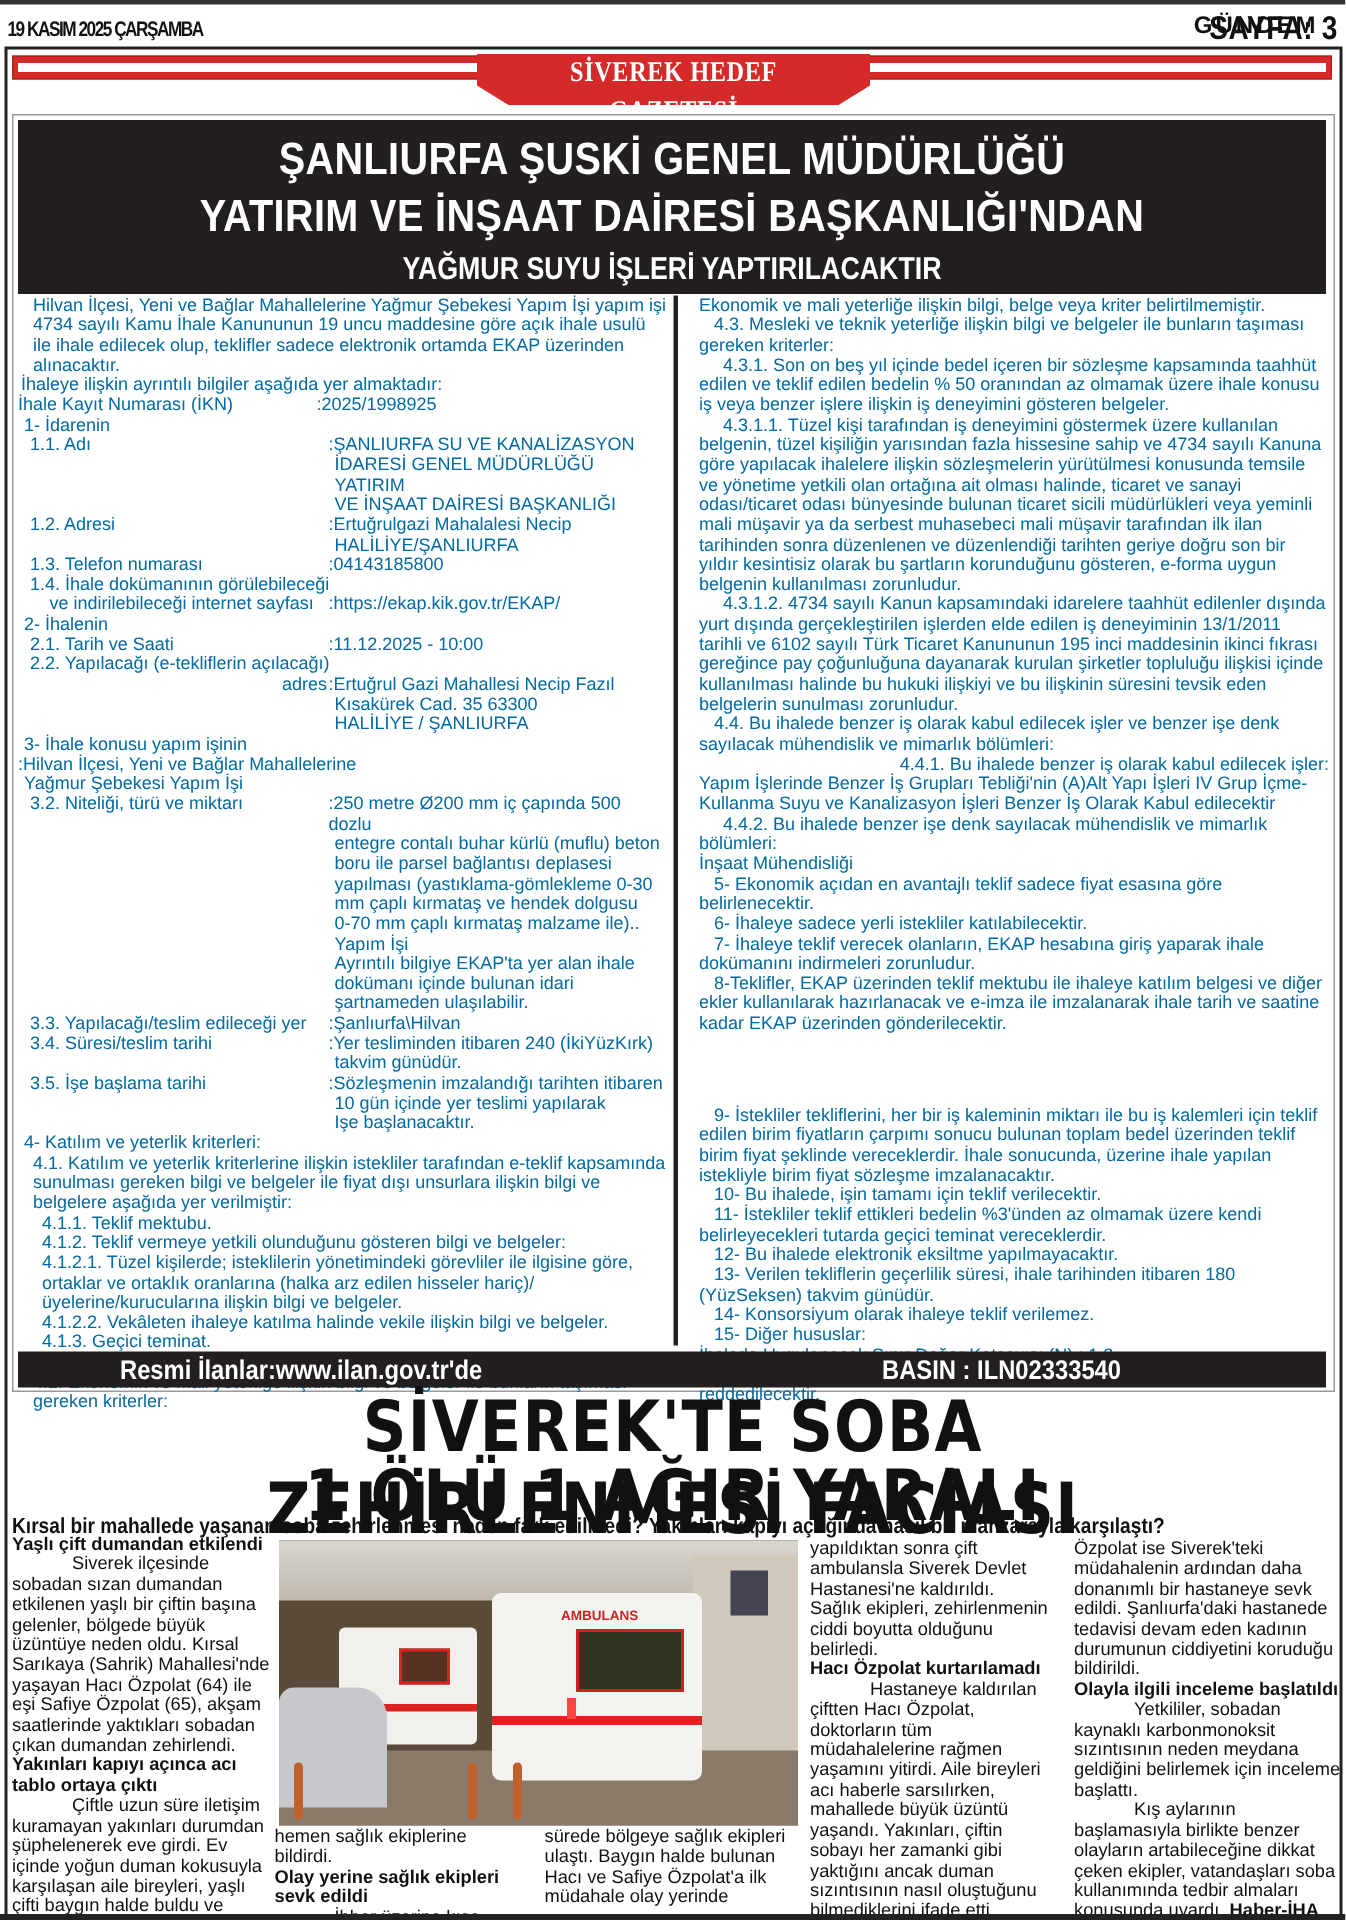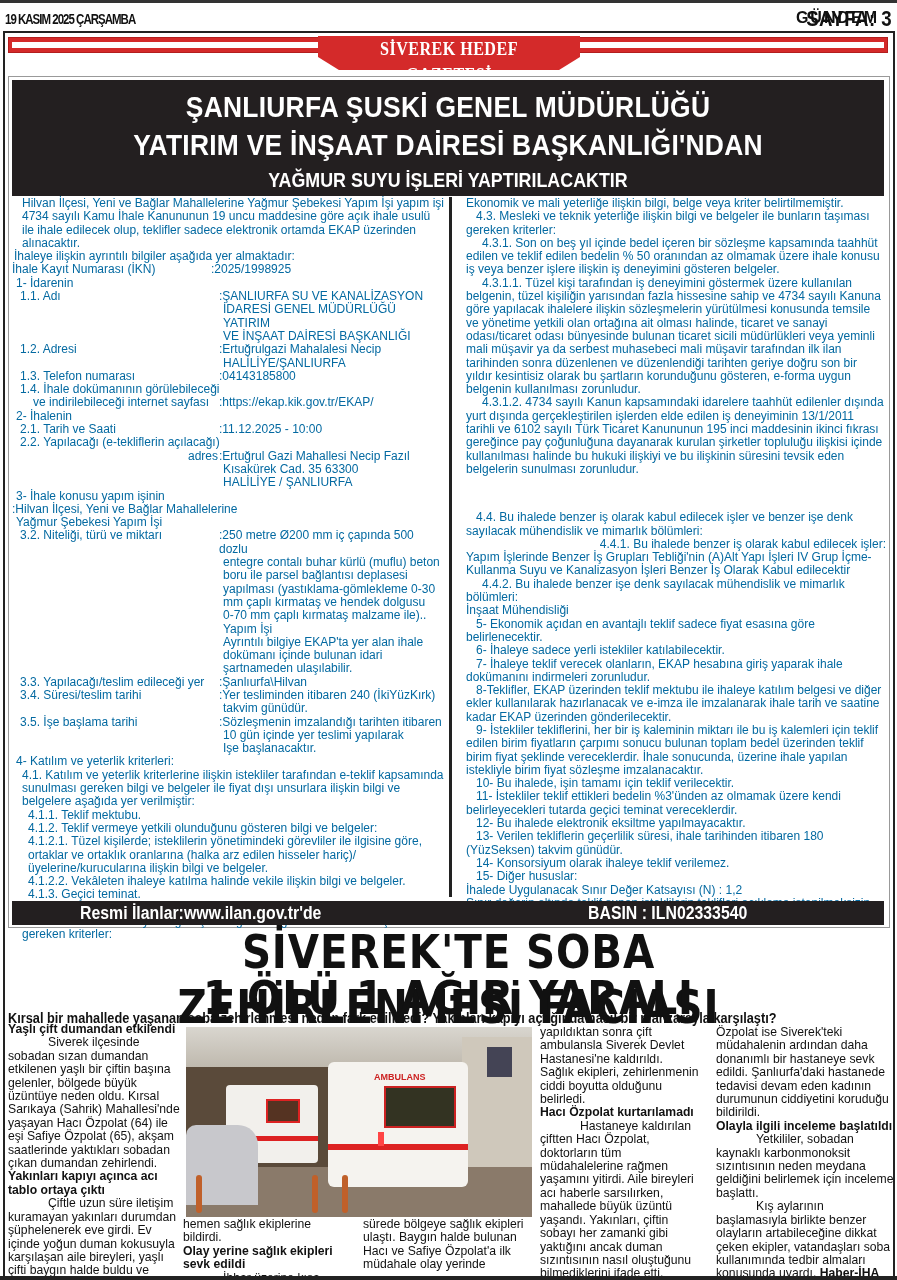--- a/index.html
+++ b/index.html
@@ -197,30 +197,30 @@
   <p class="ind2">4.1.4 İsteklinin iş ortaklığı olması halinde iş ortaklığı beyannamesi.</p>
   <p class="ind">4.2. Ekonomik ve mali yeterliğe ilişkin bilgi ve belgeler ile bunların taşıması gereken kriterler:</p>
 </div>
 
 <div class="col col-right" id="right-col">
     <p style="text-indent: 0px;">Ekonomik ve mali yeterliğe ilişkin bilgi, belge veya kriter belirtilmemiştir.</p>
     <p style="text-indent: 10px;">4.3. Mesleki ve teknik yeterliğe ilişkin bilgi ve belgeler ile bunların taşıması gereken kriterler:</p>
     <p style="text-indent: 16px;">4.3.1. Son on beş yıl içinde bedel içeren bir sözleşme kapsamında taahhüt edilen ve teklif edilen bedelin % 50 oranından az olmamak üzere ihale konusu iş veya benzer işlere ilişkin iş deneyimini gösteren belgeler.</p>
     <p style="text-indent: 16px;">4.3.1.1. Tüzel kişi tarafından iş deneyimini göstermek üzere kullanılan belgenin, tüzel kişiliğin yarısından fazla hissesine sahip ve 4734 sayılı Kanuna göre yapılacak ihalelere ilişkin sözleşmelerin yürütülmesi konusunda temsile ve yönetime yetkili olan ortağına ait olması halinde, ticaret ve sanayi odası/ticaret odası bünyesinde bulunan ticaret sicili müdürlükleri veya yeminli mali müşavir ya da serbest muhasebeci mali müşavir tarafından ilk ilan tarihinden sonra düzenlenen ve düzenlendiği tarihten geriye doğru son bir yıldır kesintisiz olarak bu şartların korunduğunu gösteren, e-forma uygun belgenin kullanılması zorunludur.</p>
     <p style="text-indent: 16px;">4.3.1.2. 4734 sayılı Kanun kapsamındaki idarelere taahhüt edilenler dışında yurt dışında gerçekleştirilen işlerden elde edilen iş deneyiminin 13/1/2011 tarihli ve 6102 sayılı Türk Ticaret Kanununun 195 inci maddesinin ikinci fıkrası gereğince pay çoğunluğuna dayanarak kurulan şirketler topluluğu ilişkisi içinde kullanılması halinde bu hukuki ilişkiyi ve bu ilişkinin süresini tevsik eden belgelerin sunulması zorunludur.</p>
-    <p style="text-indent: 10px; margin-top: 35px;">4.4. Bu ihalede benzer iş olarak kabul edilecek işler ve benzer işe denk sayılacak mühendislik ve mimarlık bölümleri:</p>
+    <p style="text-indent: 10px;">4.4. Bu ihalede benzer iş olarak kabul edilecek işler ve benzer işe denk sayılacak mühendislik ve mimarlık bölümleri:</p>
     <p style="text-indent: 16px; text-align: right;">4.4.1. Bu ihalede benzer iş olarak kabul edilecek işler:</p>
     <p style="text-indent: 0px;">Yapım İşlerinde Benzer İş Grupları Tebliği'nin (A)Alt Yapı İşleri IV Grup İçme-Kullanma Suyu ve Kanalizasyon İşleri Benzer İş Olarak Kabul edilecektir</p>
     <p style="text-indent: 16px;">4.4.2. Bu ihalede benzer işe denk sayılacak mühendislik ve mimarlık bölümleri:</p>
     <p style="text-indent: 0px;">İnşaat Mühendisliği</p>
     <p style="text-indent: 10px;">5- Ekonomik açıdan en avantajlı teklif sadece fiyat esasına göre belirlenecektir.</p>
     <p style="text-indent: 10px;">6- İhaleye sadece yerli istekliler katılabilecektir.</p>
     <p style="text-indent: 10px;">7- İhaleye teklif verecek olanların, EKAP hesabına giriş yaparak ihale dokümanını indirmeleri zorunludur.</p>
     <p style="text-indent: 10px;">8-Teklifler, EKAP üzerinden teklif mektubu ile ihaleye katılım belgesi ve diğer ekler kullanılarak hazırlanacak ve e-imza ile imzalanarak ihale tarih ve saatine kadar EKAP üzerinden gönderilecektir.</p>
-    <p style="text-indent: 10px;">9- İstekliler tekliflerini, her bir iş kaleminin miktarı ile bu iş kalemleri için teklif edilen birim fiyatların çarpımı sonucu bulunan toplam bedel üzerinden teklif birim fiyat şeklinde vereceklerdir. İhale sonucunda, üzerine ihale yapılan istekliyle birim fiyat sözleşme imzalanacaktır.</p>
+    <p style="text-indent: 10px; margin-top: 48px;">9- İstekliler tekliflerini, her bir iş kaleminin miktarı ile bu iş kalemleri için teklif edilen birim fiyatların çarpımı sonucu bulunan toplam bedel üzerinden teklif birim fiyat şeklinde vereceklerdir. İhale sonucunda, üzerine ihale yapılan istekliyle birim fiyat sözleşme imzalanacaktır.</p>
     <p style="text-indent: 10px;">10- Bu ihalede, işin tamamı için teklif verilecektir.</p>
     <p style="text-indent: 10px;">11- İstekliler teklif ettikleri bedelin %3'ünden az olmamak üzere kendi belirleyecekleri tutarda geçici teminat vereceklerdir.</p>
     <p style="text-indent: 10px;">12- Bu ihalede elektronik eksiltme yapılmayacaktır.</p>
     <p style="text-indent: 10px;">13- Verilen tekliflerin geçerlilik süresi, ihale tarihinden itibaren 180 (YüzSeksen) takvim günüdür.</p>
     <p style="text-indent: 10px;">14- Konsorsiyum olarak ihaleye teklif verilemez.</p>
     <p style="text-indent: 10px;">15- Diğer hususlar:</p>
     <p style="text-indent: 0px;">İhalede Uygulanacak Sınır Değer Katsayısı (N) : 1,2</p>
     <p style="text-indent: 0px;">Sınır değerin altında teklif sunan isteklilerin teklifleri açıklama istenilmeksizin reddedilecektir.</p>
   </div>
 

